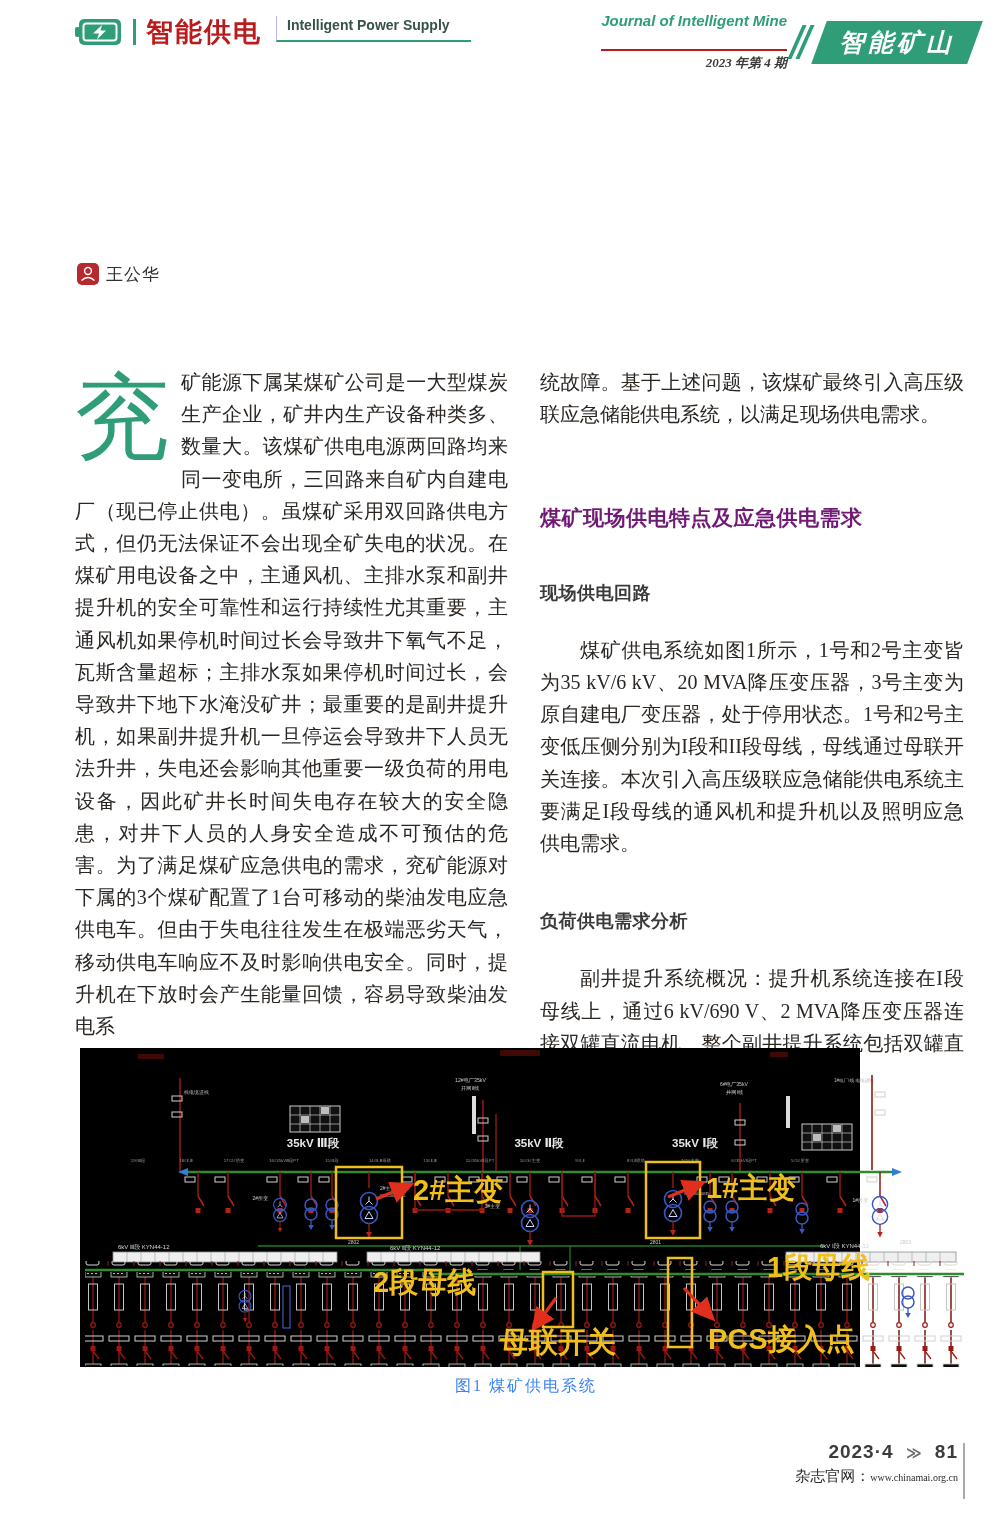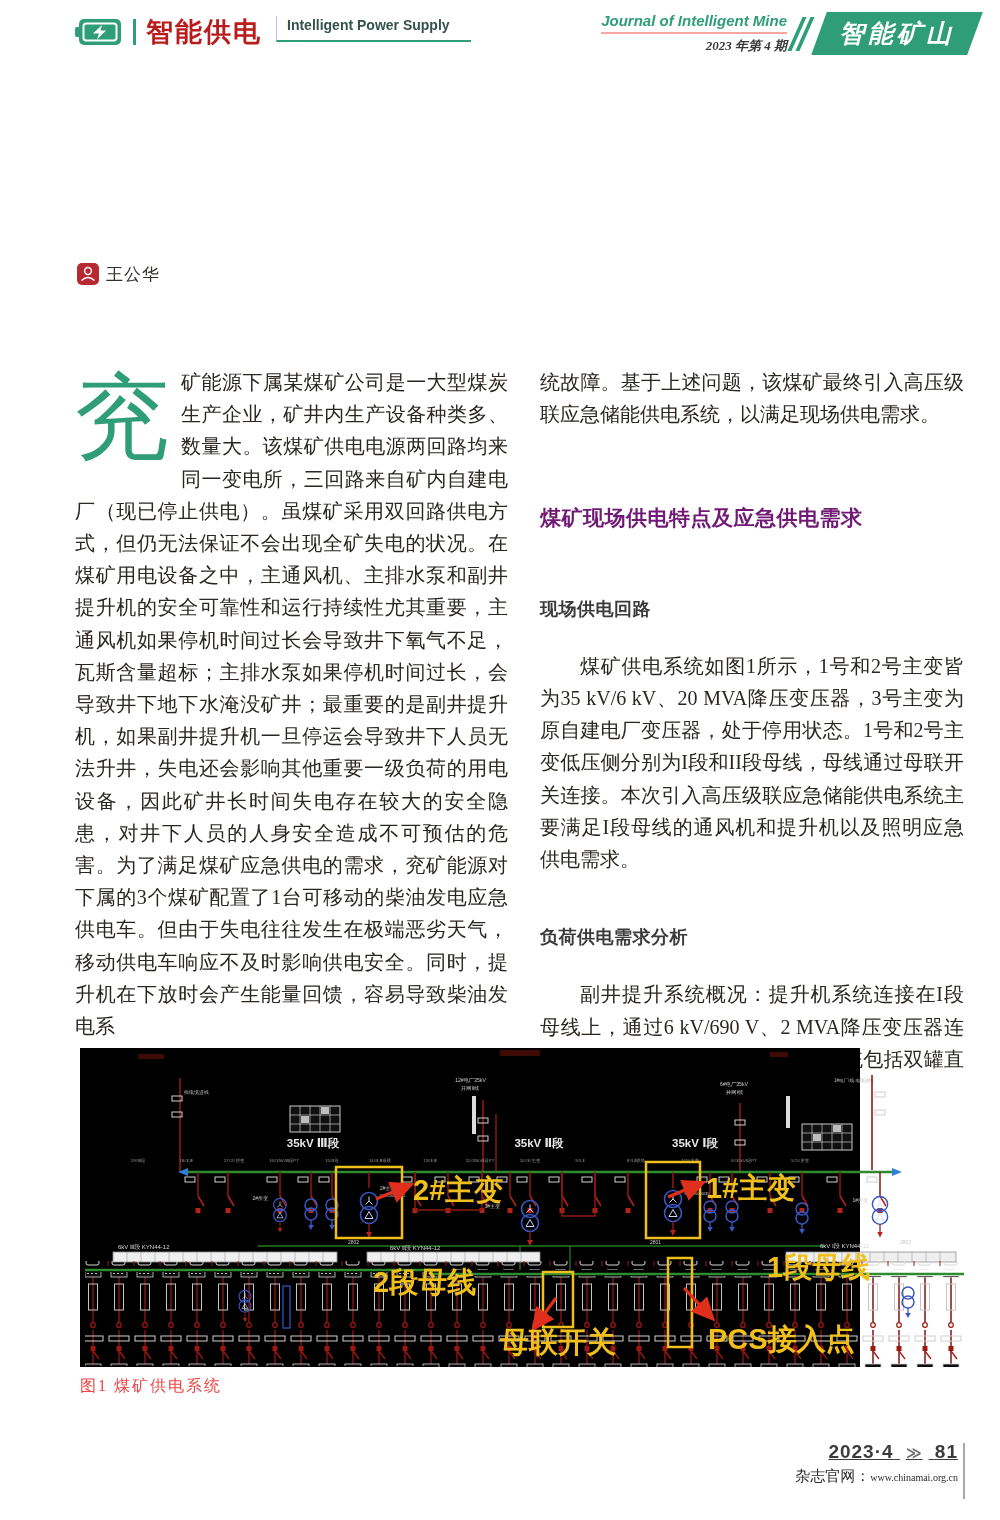--- a/index.html
+++ b/index.html
@@ -12,21 +12,21 @@
   .batt{display:block;}
   .logo-bar{width:3px;height:26px;background:#2f9e78;margin:0 10px 0 12px;}
   .logo-cn{font-family:"Liberation Sans","DejaVu Sans",sans-serif;font-weight:800;
            font-size:27px;color:#b91c1c;letter-spacing:2px;}
   .en-box{margin-left:14px;border-left:1px solid #c4b5fd;border-bottom:2px solid #2f9e78;
           padding:1px 14px 7px 10px;font-family:"Liberation Sans","DejaVu Sans",sans-serif;
           font-weight:700;font-size:14px;color:#35524b;align-self:flex-start;margin-top:2px;min-width:170px;}
   .hdr-right{position:absolute;right:0;top:0;display:flex;align-items:center;}
   .jr{text-align:right;margin-right:8px;}
   .jr-name{font-family:"Liberation Sans","DejaVu Sans",sans-serif;font-style:italic;font-weight:700;
-           font-size:15px;color:#2f9e78;border-bottom:2px solid #fca5a5;padding-bottom:3px;}
+           font-size:15px;color:#2f9e78;border-bottom:2px solid #b91c1c;padding-bottom:20px;}
   .jr-issue{font-style:italic;font-weight:700;font-size:13px;color:#3a3a3a;margin-top:3px;
             font-family:"Liberation Serif","DejaVu Serif",serif;}
   .slash{width:4px;height:34px;background:#2f9e78;transform:skewX(-24deg);margin-right:4px;}
   .flag{transform:skewX(-20deg);background:#2f9e78;padding:5px 20px;margin-left:8px;}
   .flag span{display:inline-block;transform:skewX(20deg);color:#fff;font-style:italic;font-weight:800;
              font-size:25px;letter-spacing:4px;font-family:"Liberation Serif","DejaVu Serif",serif;}
 
   
   .title{position:absolute;left:76px;top:122px;font-weight:900;font-size:45px;line-height:60px;
          color:#27211c;letter-spacing:1px;font-family:"Liberation Serif","DejaVu Serif",serif;}
@@ -37,33 +37,33 @@
   
   .col{position:absolute;width:433px;font-size:20px;line-height:32.2px;text-align:justify;
        color:#2b2622;}
   .col-left{left:75px;top:366px;}
   .col-right{left:540px;top:366px;width:424px;}
   .dropcap{float:left;width:96px;height:96px;font-size:94px;line-height:92px;color:#2f9e78;
            font-weight:400;margin:6px 10px 0 0;text-align:left;}
   .h-green{font-family:"Liberation Sans","DejaVu Sans",sans-serif;font-weight:800;font-size:21px;
            color:#701a75;margin:72px 0 0 0;letter-spacing:0.5px;}
   .h-sub{font-family:"Liberation Sans","DejaVu Sans",sans-serif;font-weight:800;font-size:18px;
-         color:#3a3a3a;margin:58px 0 0 0;letter-spacing:0.5px;}
+         color:#3a3a3a;margin:42px 0 0 0;letter-spacing:0.5px;}
   .para{margin:25px 0 0 0;}
   .indent{text-indent:2em;}
 
   
   .figure{position:absolute;left:80px;top:1048px;width:780px;height:319px;background:#000;}
   .figure svg{display:block;}
-  .caption{position:absolute;left:80px;top:1376px;width:892px;font-size:16px;
-           color:#ef4444;letter-spacing:2px;}
+  .caption{position:absolute;left:80px;top:1376px;width:892px;text-align:center;font-size:16px;
+           color:#3b82f6;letter-spacing:2px;}
 
   
   .footer{position:absolute;top:1441px;right:42px;text-align:right;}
-  .f-line1{font-family:"Liberation Sans","DejaVu Sans",sans-serif;font-weight:800;font-size:19px;color:#3c3c3c;letter-spacing:1px;text-decoration:underline;}
+  .f-line1{font-family:"Liberation Sans","DejaVu Sans",sans-serif;font-weight:800;font-size:19px;color:#3c3c3c;letter-spacing:1px;}
   .f-line1 .arr{font-size:15px;color:#6b6b6b;margin:0 6px;}
   .f-line2{margin-top:4px;font-size:15px;color:#2b2b2b;}
   .f-url{font-size:10px;font-family:"Liberation Serif","DejaVu Serif",serif;}
   .f-bar{position:absolute;left:963px;top:1443px;width:2px;height:56px;background:#a9a9a9;}
 
   .svgtxt{font-family:"Liberation Sans","DejaVu Sans",sans-serif;}
 </style>
 </head>
 <body>
 

